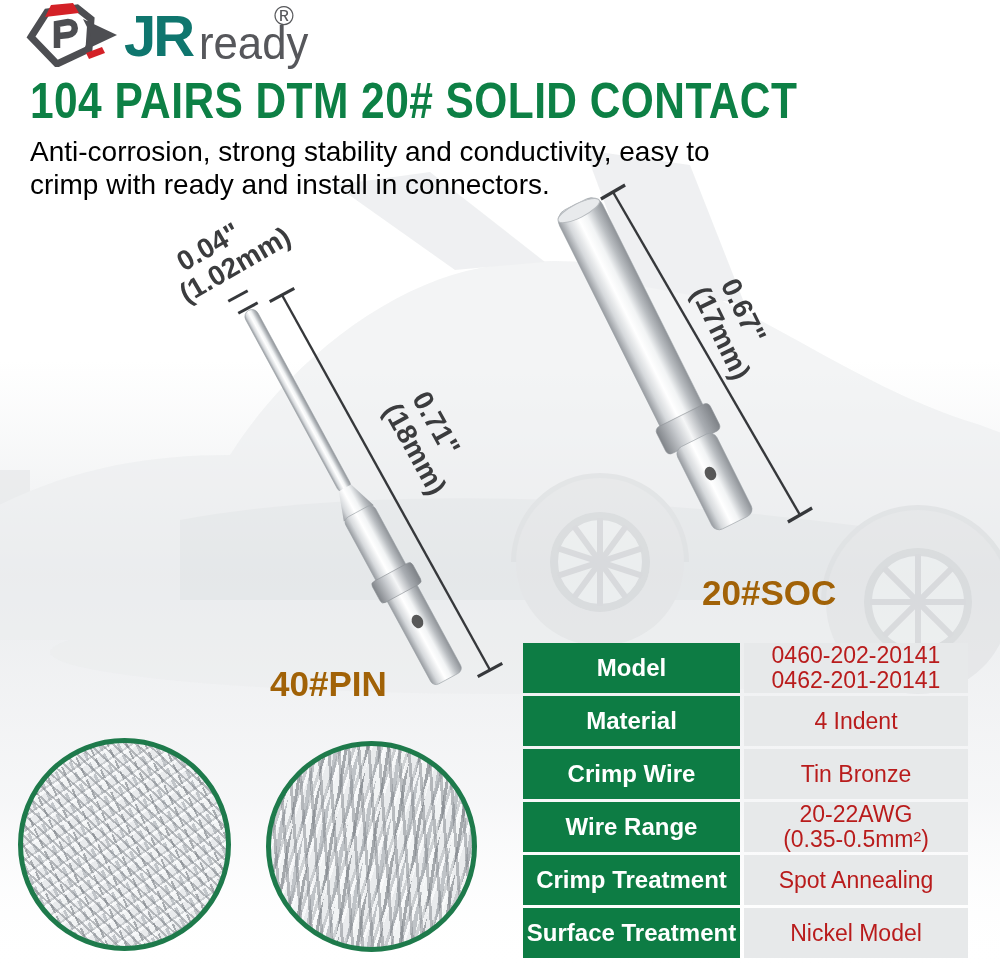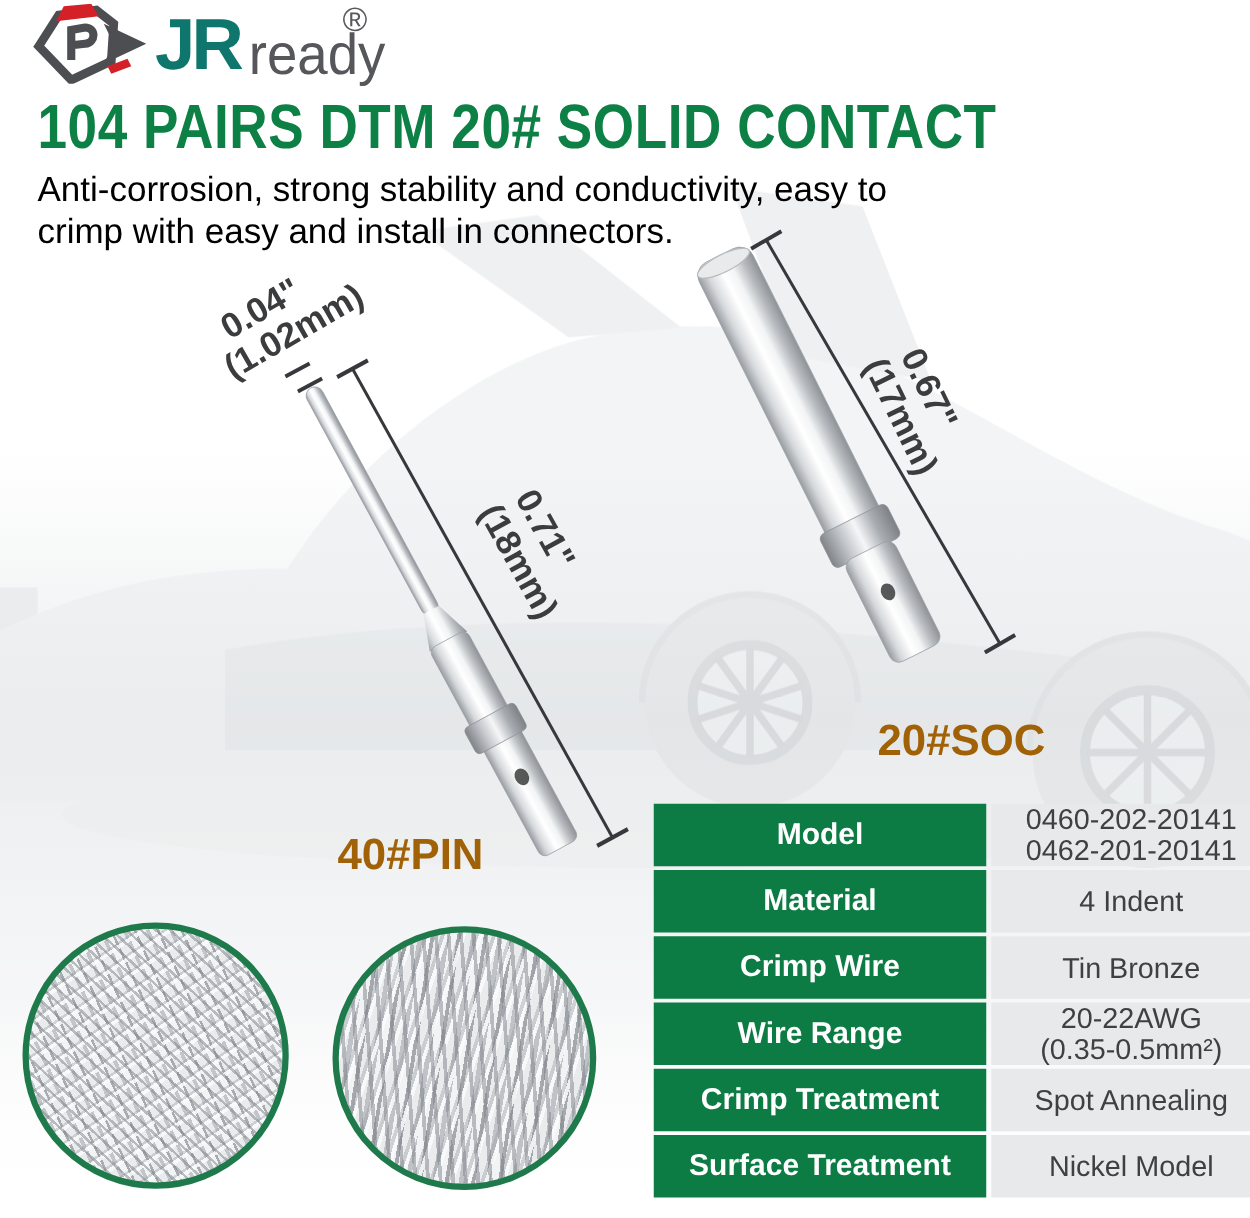--- a/index.html
+++ b/index.html
@@ -26,23 +26,23 @@
          color:#000000;}
 
   
   .part-label{position:absolute;z-index:3;font-size:35px;font-weight:700;color:#a16207;}
   .pin-name{left:270px;top:664px;}
   .soc-name{left:702px;top:573px;}
 
   
   .spec-table{position:absolute;left:523px;top:643px;z-index:3;}
   .spec-row{display:flex;gap:4px;margin-bottom:3px;height:50px;}
-  .spec-label{width:266px;background:#0D7C44;color:#ffffff;font-weight:700;font-size:24px;
+  .spec-label{width:217px;background:#0D7C44;color:#ffffff;font-weight:700;font-size:24px;
               display:flex;align-items:center;justify-content:center;}
-  .spec-value{width:224px;background:#E7E9EA;color:#404040;font-size:23px;line-height:1.08;
+  .spec-value{width:224px;background:#E7E9EA;color:#b91c1c;font-size:23px;line-height:1.08;
               display:flex;flex-direction:column;align-items:center;justify-content:center;
               text-align:center;}
 
   
   .photo-circle{position:absolute;z-index:3;border-radius:50%;border:5px solid #1E7A4B;}
   .pile1{left:18px;top:738px;width:213px;height:213px;
     background:
       repeating-linear-gradient(43deg, rgba(125,130,136,.50) 0 2px, rgba(255,255,255,0) 2px 8px),
       repeating-linear-gradient(-34deg, rgba(250,251,252,.85) 0 3px, rgba(150,155,160,.35) 3px 5px, rgba(255,255,255,0) 5px 12px),
       repeating-linear-gradient(65deg, #c2c6ca 0 3px, #f1f3f4 3px 8px, #a8acb0 8px 10px, #e9ebed 10px 17px),
@@ -113,21 +113,21 @@
     <polygon points="57,16 91,32 57,48 65,32" fill="#4D4E52"></polygon>
     <polygon points="60,50 76,44 79,50 63,56" fill="#D42127"></polygon>
   </svg>
   <div class="logo-jr">JR</div>
   <div class="logo-ready">ready</div>
   <div class="logo-reg">®</div>
 
   <div class="headline">104 PAIRS DTM 20# SOLID CONTACT</div>
   <div class="descr">
     <div>Anti-corrosion, strong stability and conductivity, easy to</div>
-    <div>crimp with easy and install in connectors.</div>
+    <div>crimp with ready and install in connectors.</div>
   </div>
 
   <svg class="pins" width="1000" height="974" viewBox="0 0 1000 974">
     <defs>
       <linearGradient id="met" x1="0" y1="0" x2="1" y2="0">
         <stop offset="0" stop-color="#989CA1"></stop>
         <stop offset="0.18" stop-color="#D6D9DC"></stop>
         <stop offset="0.42" stop-color="#FFFFFF"></stop>
         <stop offset="0.6" stop-color="#F2F4F5"></stop>
         <stop offset="0.8" stop-color="#B9BDC1"></stop>

